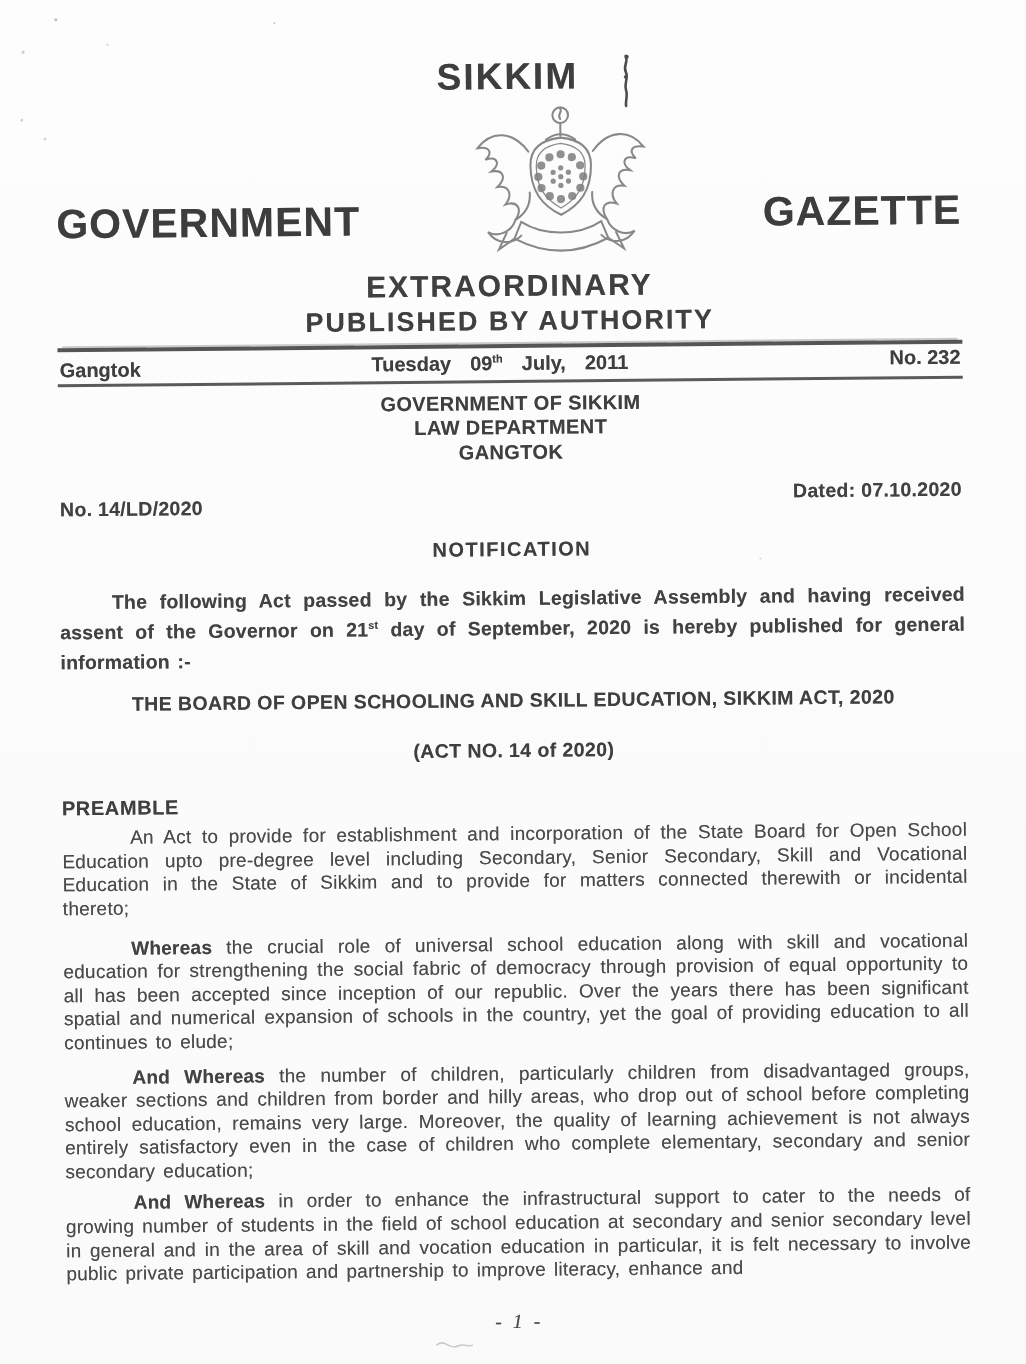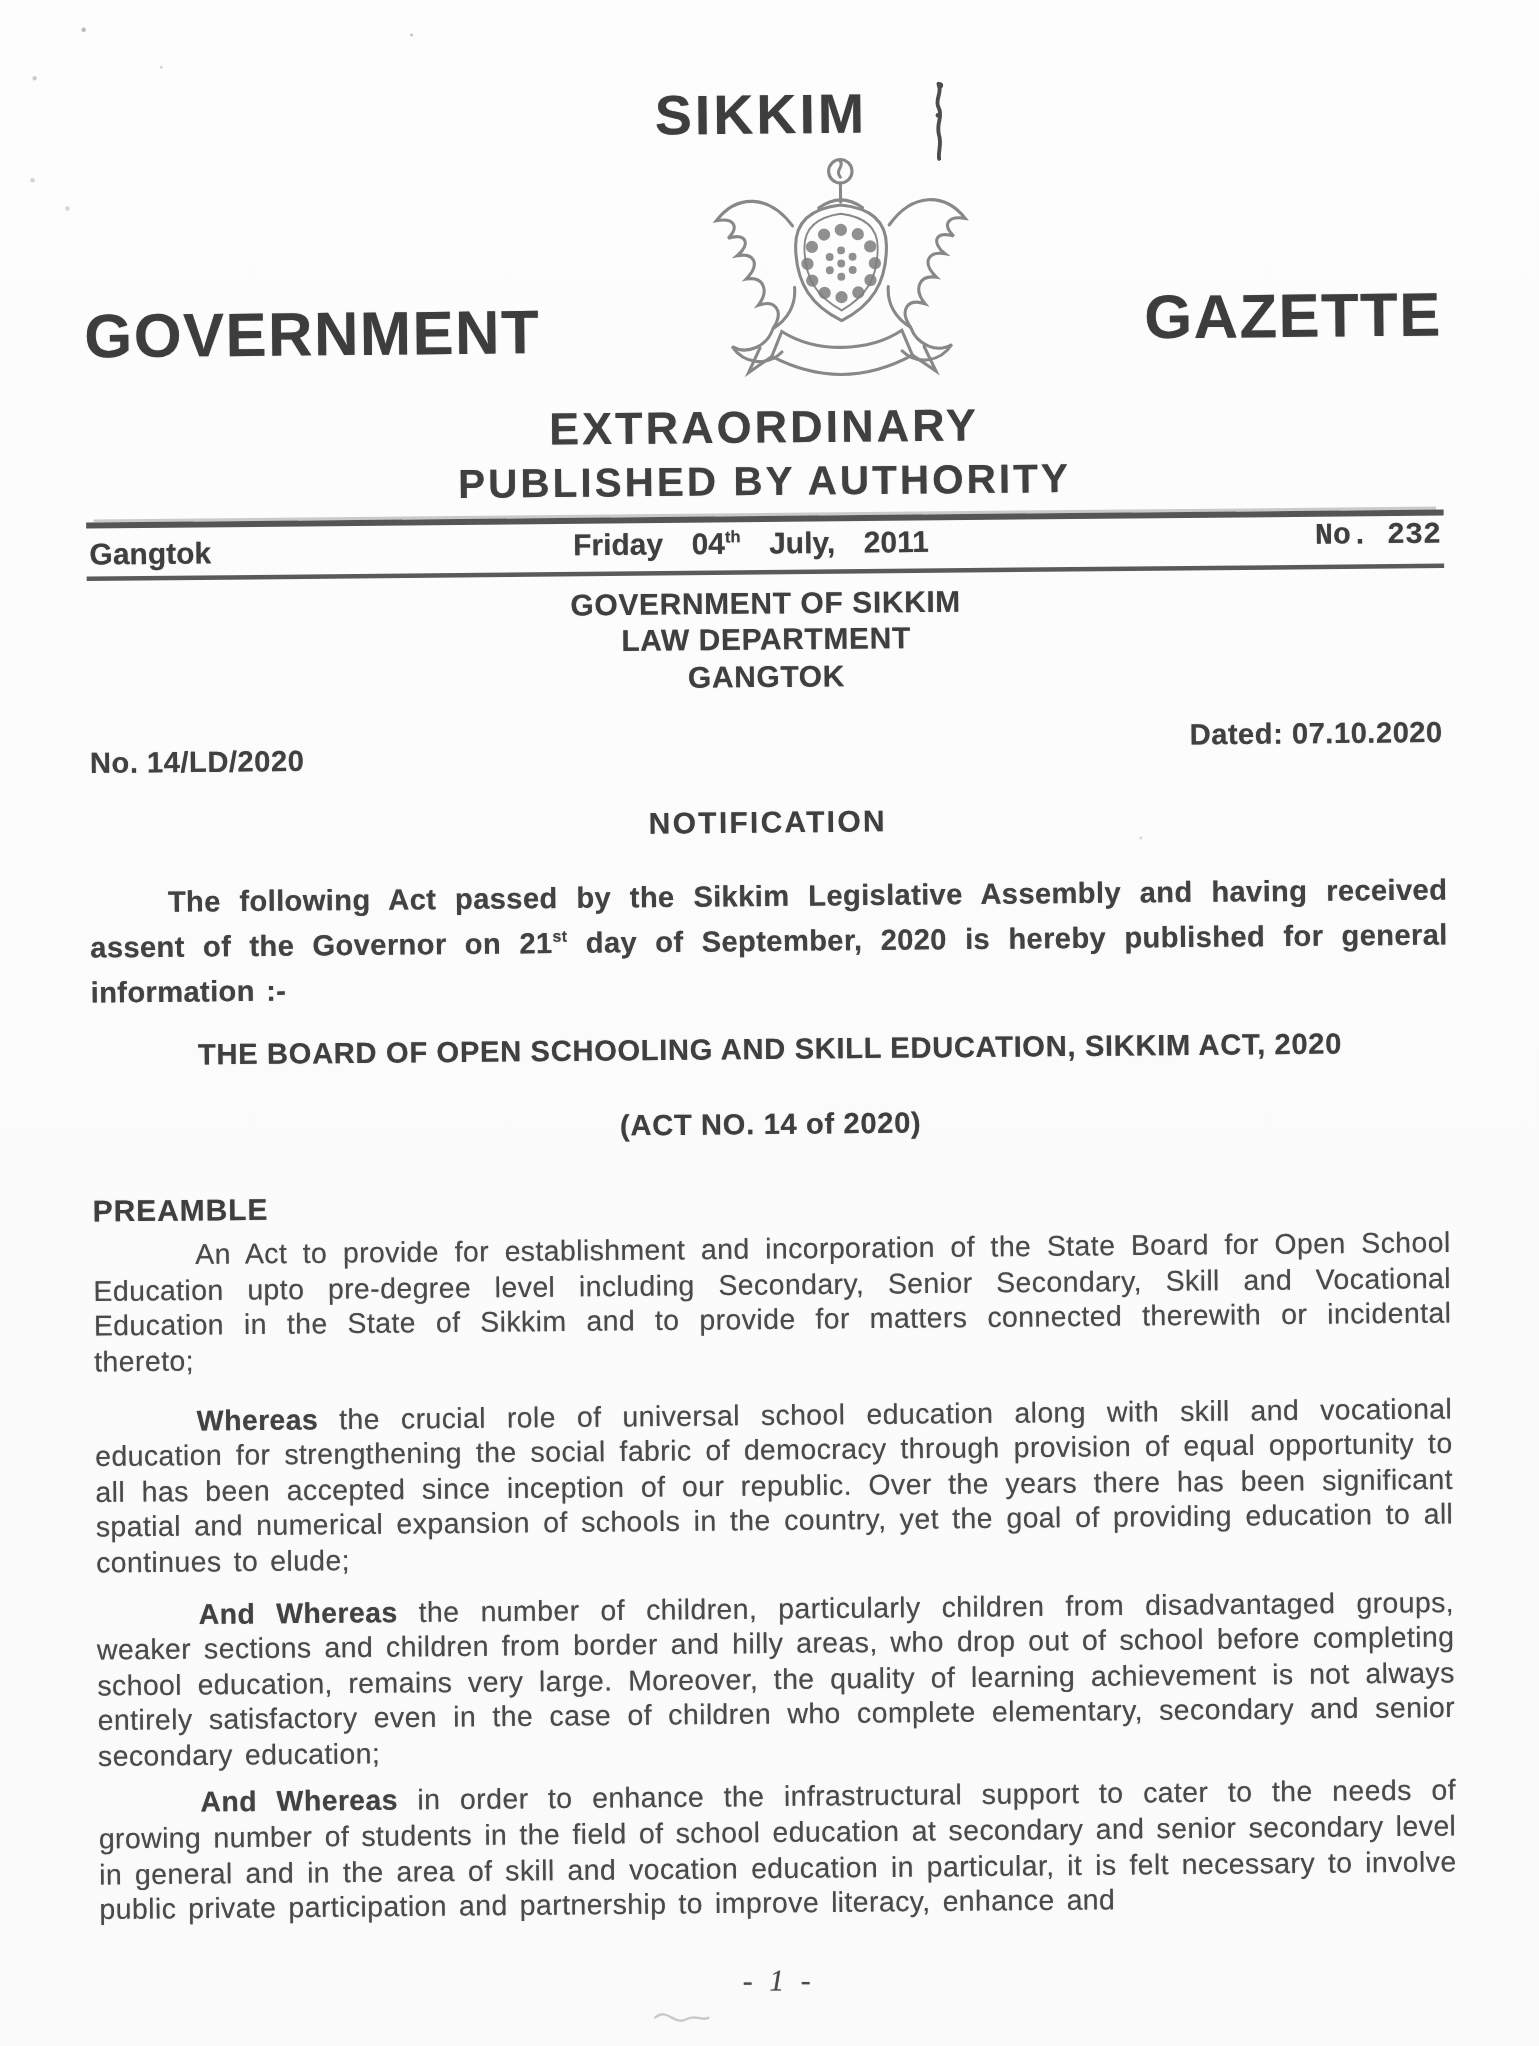--- a/index.html
+++ b/index.html
@@ -51,21 +51,21 @@
     box-shadow:0 -7px 0 -5px rgba(110,110,110,.35);
     position:relative;
     height:32px;
     font-size:20px;font-weight:700;color:#3f3f3f;
   }
   .band .place{position:absolute;left:2px;top:7px;}
   .band .date{
     position:absolute;left:50%;top:4px;transform:translateX(-54%);
     display:inline-flex;gap:19px;white-space:nowrap;
   }
-  .band .issue{position:absolute;right:2px;top:2px;font-family:Liberation Mono, monospace;}
+  .band .issue{position:absolute;right:2px;top:2px;}
   sup{font-size:0.55em;vertical-align:super;line-height:0;text-align:right;}
   
   .dept{
     margin-top:8px;text-align:center;
     font-size:20px;font-weight:700;color:#3f3f3f;line-height:1.22;
     letter-spacing:.4px;
   }
   
   .ref-row{margin-top:18px;position:relative;height:38px;font-size:19.5px;font-weight:700;color:#414141;}
   .ref-row .refno{position:absolute;left:1px;top:12px;letter-spacing:.3px;}
@@ -176,22 +176,22 @@
 
     <div class="side-title right ink">GAZETTE</div>
   </div>
 
   <div class="sub-banner1 ink">EXTRAORDINARY</div>
   <div class="sub-banner2 ink">PUBLISHED BY AUTHORITY</div>
 
   <div class="band">
     <span class="place ink">Gangtok</span>
     <span class="date">
-      <span class="ink">Friday</span>
-      <span class="ink"><span>04</span><sup>th</sup></span>
+      <span class="ink">Tuesday</span>
+      <span class="ink"><span>09</span><sup>th</sup></span>
       <span class="ink">July,</span>
       <span class="ink">2011</span>
     </span>
     <span class="issue ink">No. 232</span>
   </div>
 
   <div class="dept">
     <div class="ink">GOVERNMENT OF SIKKIM</div>
     <div class="ink">LAW DEPARTMENT</div>
     <div class="ink">GANGTOK</div>

